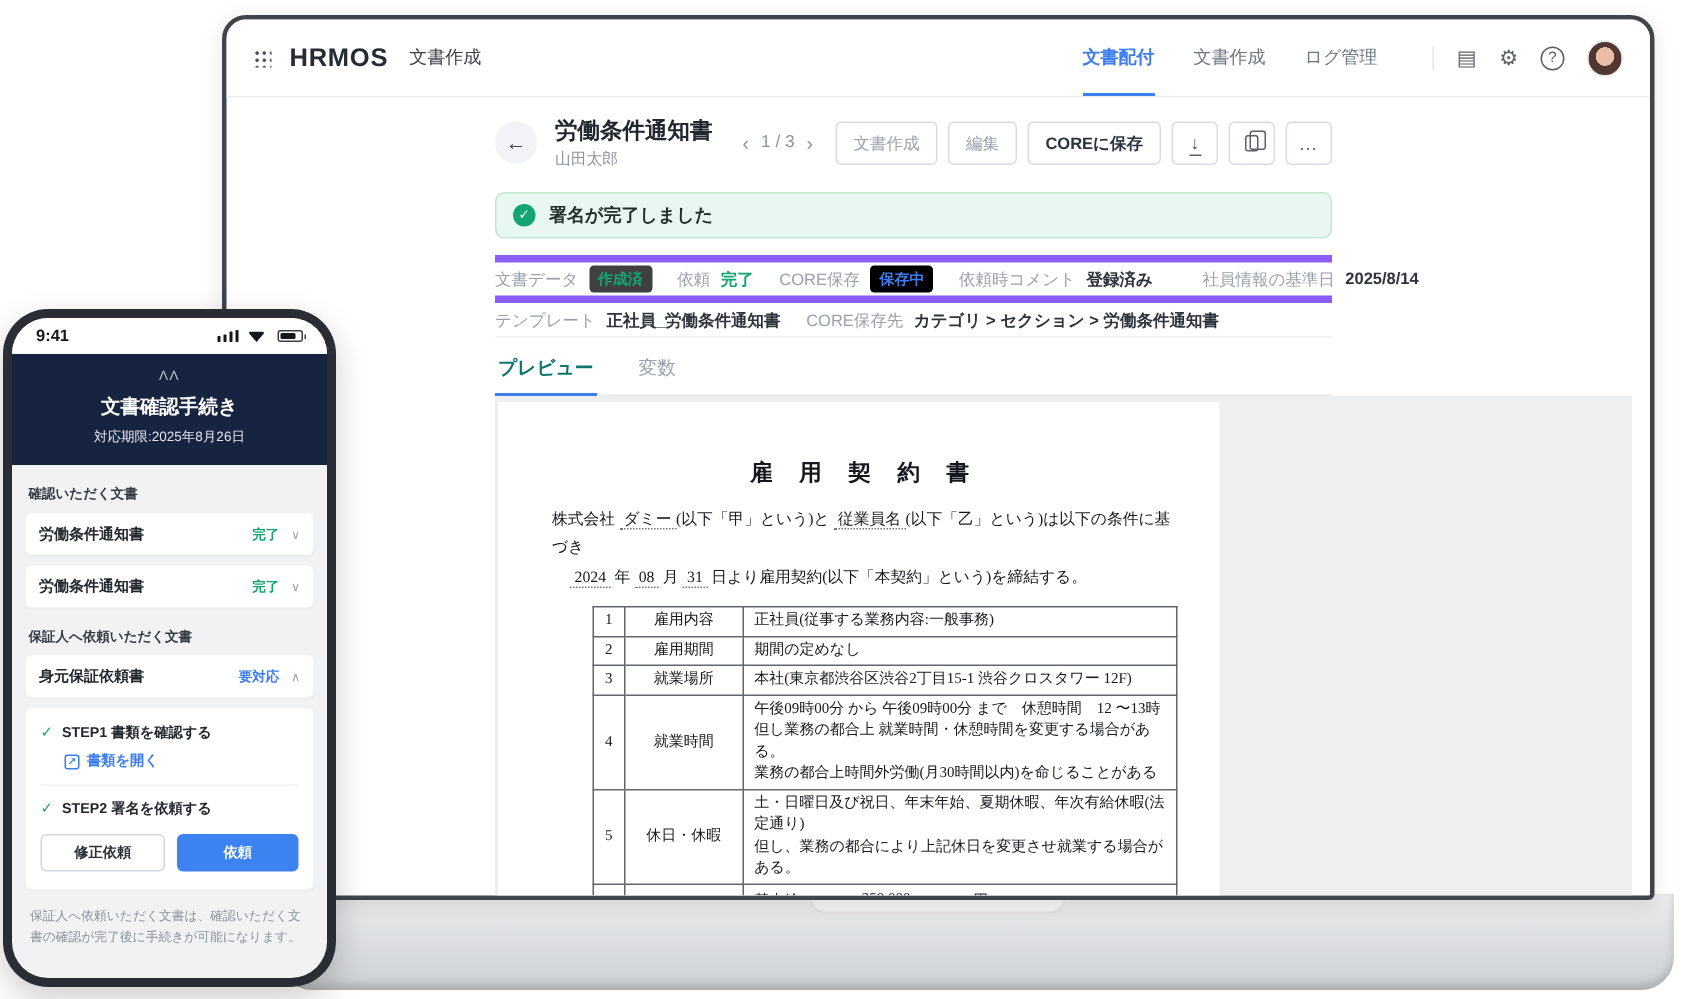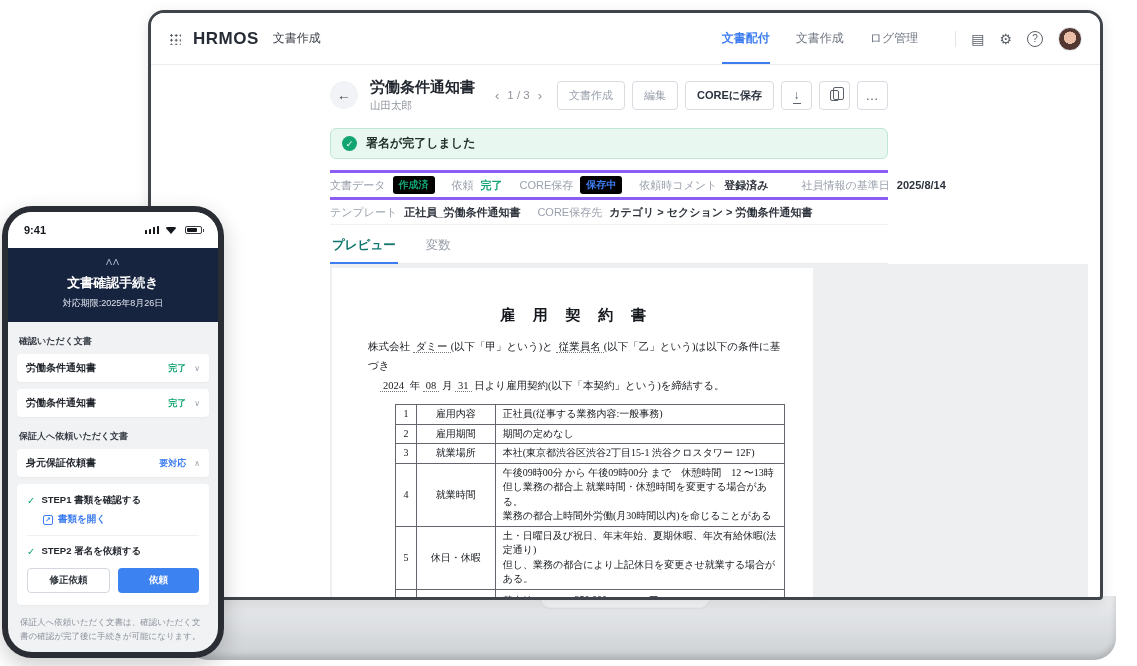--- a/index.html
+++ b/index.html
@@ -64,26 +64,26 @@
 
   
   .banner { margin-top:7px; width:558px; height:31px; display:flex; align-items:center; gap:9px;
     padding:0 11px; background:#e8f8f0; border:1px solid #bfe7d1; border-radius:6px; }
   .banner-check { width:15px; height:15px; border-radius:50%; background:#13a571; color:#fff;
     font-size:9px; font-weight:700; display:flex; align-items:center; justify-content:center; flex:none; }
   .banner-text { font-size:12px; font-weight:700; color:#22312a; }
 
   
   .meta { width:558px; margin-top:11px; font-size:11px; border-bottom:1px solid #f0f1f4; }
-  .meta-row { display:flex; align-items:center; height:27px; border-top:3px solid #8b5cf6; }
+  .meta-row { display:flex; align-items:center; height:27px; border-top:5px solid #8b5cf6; }
   .m-pair { display:flex; align-items:center; margin-right:17px; white-space:nowrap; }
   .m-label { color:#9aa1ac; margin-right:7px; }
   .m-val { color:#2e333c; font-weight:600; }
   .badge { font-size:10px; font-weight:700; padding:2px 6px; border-radius:3px; }
-  .badge.green { background:#000000; color:#13a571; }
+  .badge.green { background:#404040; color:#13a571; }
   .badge.blue  { background:#000000; color:#3d7df0; }
   .text-green { color:#13a571; font-weight:700; }
   .vline { width:1px; height:13px; background:#e3e5e9; margin-right:16px; }
 
   
   .tabs { width:558px; margin-top:12px; display:flex; gap:26px; border-bottom:1px solid #e9ebee; }
   .tab { font-size:12.5px; color:#9aa1ac; padding:0 2px 8px; cursor:pointer; }
   .tab.active { color:#0f766e; font-weight:700; border-bottom:2px solid #3d7df0; margin-bottom:-1px; }
 
   
@@ -102,21 +102,21 @@
   .sal-line { display:flex; align-items:flex-end; gap:7px; margin:1px 0; }
   .amt1 { min-width:102px; text-align:center; }
   .blank { min-width:132px; display:inline-block; }
   .amt2 { min-width:72px; text-align:center; }
 
   
   .phone { position:absolute; left:2px; top:206px; width:222px; height:452px; z-index:10;
     background:#2a2d33; border-radius:30px; padding:6px; box-shadow:0 8px 22px rgba(0,0,0,.20); }
   .phone-screen { width:100%; height:100%; background:#f0f2f4; border-radius:24px; overflow:hidden;
     display:flex; flex-direction:column; }
-  .p-status { height:36px; background:#fff; display:flex; align-items:center; padding:0 16px; flex:none; }
+  .p-status { height:24px; background:#fff; display:flex; align-items:center; padding:0 16px; flex:none; }
   .p-time { font-size:11px; font-weight:700; color:#14181d; }
   .p-status-icons { margin-left:auto; display:flex; align-items:center; gap:4px; }
   .sig { display:flex; align-items:flex-end; gap:1.5px; }
   .sig i { width:2.5px; background:#14181d; border-radius:0.5px; display:block; }
   .sig i:nth-child(1){height:4px;} .sig i:nth-child(2){height:5.5px;}
   .sig i:nth-child(3){height:7px;} .sig i:nth-child(4){height:8.5px;}
   .wifi { width:0; height:0; border-left:6px solid transparent; border-right:6px solid transparent;
     border-top:7px solid #14181d; border-radius:3px; margin:0 2px; }
   .bat { width:17px; height:8.5px; border:1px solid #3a3f45; border-radius:2px; position:relative; margin-left:2px; }
   .bat::before { content:""; position:absolute; left:1px; top:1px; bottom:1px; width:10px; background:#14181d; border-radius:1px; }

